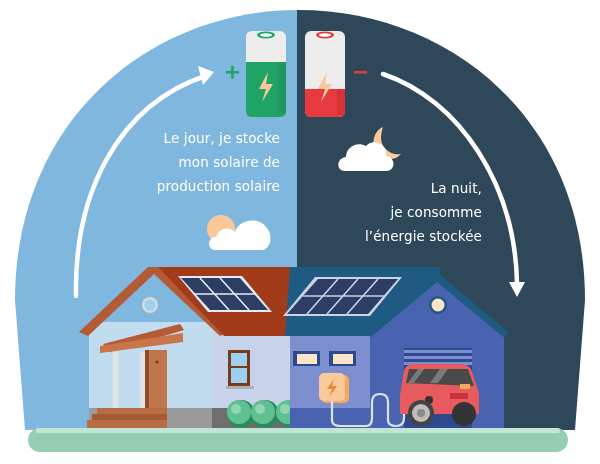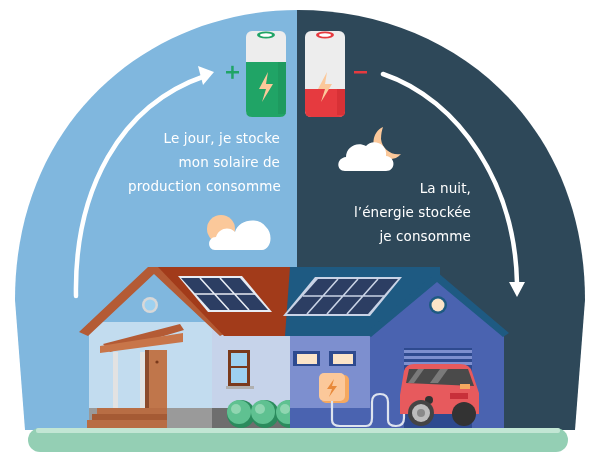--- a/index.html
+++ b/index.html
@@ -1,20 +1,20 @@
 <!DOCTYPE html>
 <html><head>
 <meta charset="utf-8">
 <style>
   html,body{margin:0;padding:0;background:#ffffff;}
   body{width:600px;height:464px;position:relative;overflow:hidden;font-family:"DejaVu Sans","Liberation Sans",sans-serif;}
   #scene{position:absolute;left:0;top:0;width:600px;height:464px;}
   .label{position:absolute;color:#ffffff;font-size:13.5px;line-height:24px;text-align:right;letter-spacing:0.1px;}
   #day-text{left:128px;top:126px;width:152px;}
-  #night-text{left:329px;top:176px;width:142px;}
+  #night-text{left:340px;top:176px;width:142px;}
   .label span{display:block;white-space:nowrap;}
 </style>
 </head>
 <body>
 
 <div id="scene">
 <svg width="600" height="464" viewBox="0 0 600 464" xmlns="http://www.w3.org/2000/svg">
   <defs>
     <clipPath id="domeClip">
       <path d="M15,300 C15,120 150,10 298,10 C450,10 585,120 585,300 L575,430 L25,430 Z"></path>
@@ -175,21 +175,21 @@
 
   <g>
     <rect x="28" y="428" width="540" height="24" rx="12" fill="#94cfb4"></rect>
     <rect x="36" y="428" width="524" height="5" rx="2" fill="#c2e6d4"></rect>
   </g>
 </svg>
 
 <div id="day-text" class="label">
   <span>Le jour, je stocke</span>
   <span>mon solaire de</span>
-  <span>production consomme</span>
+  <span>production solaire</span>
 </div>
 
 <div id="night-text" class="label">
   <span>La nuit,</span>
+  <span>je consomme</span>
   <span>l’énergie stockée</span>
-  <span>je consomme</span>
 </div>
 </div>
 
 </body></html>

